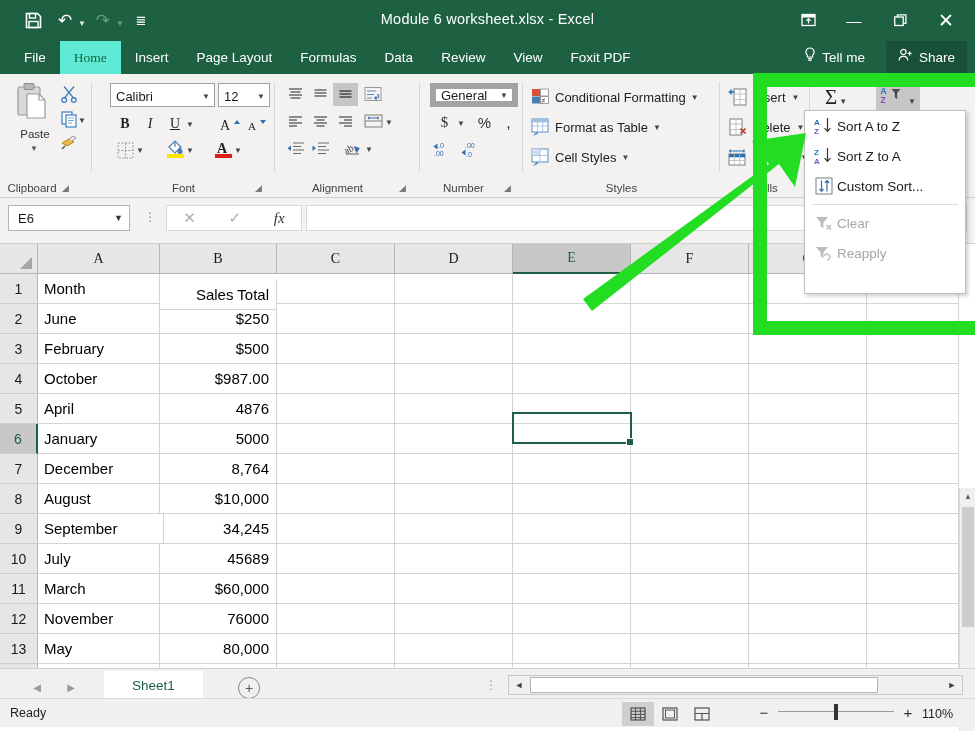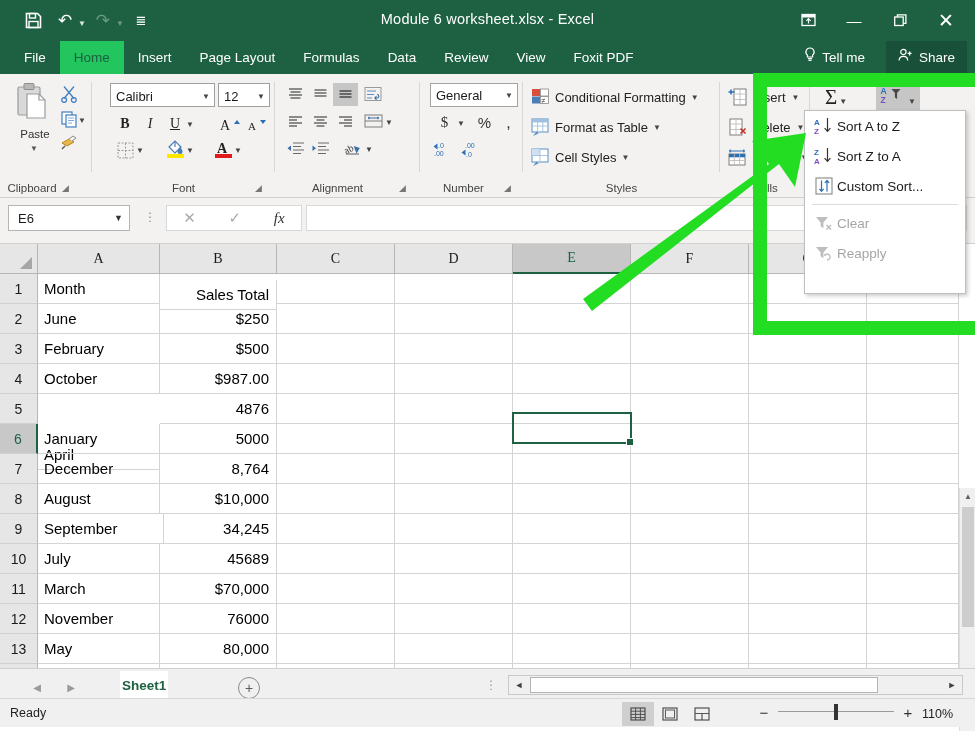--- a/index.html
+++ b/index.html
@@ -38,21 +38,21 @@
   
   .tabbar {
     position: absolute; top: 41px; left: 0; width: 975px; height: 33px;
     background: #1d6142;
   }
   .tabs { position: absolute; left: 10px; top: 0; display: flex; height: 33px; }
   .tab {
     padding: 0 14px; height: 33px; line-height: 33px;
     color: #ffffff; font-size: 13.5px; white-space: nowrap;
   }
-  .tab.active { background: #22c55e; color: #1d6142; }
+  .tab.active { background: #5eead4; color: #1d6142; font-family: Liberation Serif, serif; }
   .tellme {
     position: absolute; right: 110px; top: 0; height: 33px; line-height: 33px;
     color: #ffffff; font-size: 13.5px; display: flex; align-items: center; gap: 6px;
   }
   .bulb { font-size: 13px; }
   .share {
     position: absolute; right: 8px; top: 0; height: 33px; line-height: 33px;
     color: #ffffff; font-size: 13.5px; background: #185039;
     padding: 0 12px; display: flex; align-items: center; gap: 6px;
   }
@@ -93,21 +93,21 @@
   }
   .fcaret { position: absolute; font-size: 8px; color: #444; }
 
   
   .ibtn {
     position: absolute; width: 25px; height: 23px; display: flex;
     align-items: center; justify-content: center; font-size: 13px; color: #333;
   }
   .ibtn.sel { background: #c6c6c6; }
   .numbox {
-    position: absolute; background: #ffffff; border: 1px solid #a3a3a3;
+    position: absolute; background: #ffffff; border: 6px solid #a3a3a3;
     height: 24px; font-size: 13px; color: #1a1a1a; padding: 0 4px 0 5px;
     display: flex; align-items: center; justify-content: space-between;
   }
 
   
   .styrow {
     position: absolute; height: 26px; display: flex; align-items: center;
     font-size: 13px; color: #222; gap: 5px; white-space: nowrap;
   }
   .sty-ico { width: 19px; height: 19px; flex: 0 0 19px; }
@@ -200,23 +200,23 @@
   .tabstrip {
     position: absolute; top: 668px; left: 0; width: 975px; height: 34px;
     background: #f0f0f0; border-top: 1px solid #d2d0ce;
   }
   .nav-arrow {
     position: absolute; top: 8px; width: 26px; height: 20px;
     display: flex; align-items: center; justify-content: center;
     font-size: 10px; color: #9a9a9a;
   }
   .sheet-tab {
-    position: absolute; left: 120px; top: 2px; height: 31px; padding: 0 2px;
+    position: absolute; left: 104px; top: 2px; height: 31px; padding: 0 28px;
     background: #ffffff; border-bottom: 2px solid #1d6142;
-    display: flex; align-items: center; font-size: 13.5px; font-weight: bold; color: #1d6142;
+    display: flex; align-items: center; font-size: 13.5px; font-weight: normal; color: #1d6142;
   }
   .add-sheet {
     position: absolute; left: 238px; top: 8px; width: 22px; height: 22px;
     border: 1.5px solid #8a8a8a; border-radius: 50%;
     display: flex; align-items: center; justify-content: center;
     font-size: 14px; color: #5a5a5a; line-height: 1;
   }
   .strip-dots { position: absolute; left: 485px; top: 9px; font-size: 12px; color: #999; }
   .hsb { position: absolute; left: 508px; top: 6px; width: 455px; height: 20px; background: #f0f0f0; border: 1px solid #c9c9c9; }
   .hsb-l, .hsb-r { position: absolute; top: 0; width: 20px; height: 18px; display: flex; align-items: center; justify-content: center; font-size: 9px; color: #404040; }
@@ -687,21 +687,21 @@
         <div class="rowhead" style="top: 120px;">4</div>
         <div class="cell txt" style="left: 38px; top: 120px; width: 122px;">October</div>
         <div class="cell num" style="left: 160px; top: 120px; width: 117px;">$987.00</div>
         <div class="cell txt" style="left: 277px; top: 120px; width: 118px;"></div>
         <div class="cell txt" style="left: 395px; top: 120px; width: 118px;"></div>
         <div class="cell txt" style="left: 513px; top: 120px; width: 118px;"></div>
         <div class="cell txt" style="left: 631px; top: 120px; width: 118px;"></div>
         <div class="cell txt" style="left: 749px; top: 120px; width: 118px;"></div>
         <div class="cell txt" style="left: 867px; top: 120px; width: 92px;"></div>
         <div class="rowhead" style="top: 150px;">5</div>
-        <div class="cell txt" style="left: 38px; top: 150px; width: 122px; margin-top: 46px;">April</div>
+        <div class="cell txt" style="left: 38px; top: 150px; width: 122px;">April</div>
         <div class="cell num" style="left: 160px; top: 150px; width: 117px;">4876</div>
         <div class="cell txt" style="left: 277px; top: 150px; width: 118px;"></div>
         <div class="cell txt" style="left: 395px; top: 150px; width: 118px;"></div>
         <div class="cell txt" style="left: 513px; top: 150px; width: 118px;"></div>
         <div class="cell txt" style="left: 631px; top: 150px; width: 118px;"></div>
         <div class="cell txt" style="left: 749px; top: 150px; width: 118px;"></div>
         <div class="cell txt" style="left: 867px; top: 150px; width: 92px;"></div>
         <div class="rowhead sel" style="top: 180px;">6</div>
         <div class="cell txt" style="left: 38px; top: 180px; width: 122px;">January</div>
         <div class="cell num" style="left: 160px; top: 180px; width: 117px;">5000</div>
@@ -742,21 +742,21 @@
         <div class="cell txt" style="left: 38px; top: 300px; width: 122px;">July</div>
         <div class="cell num" style="left: 160px; top: 300px; width: 117px;">45689</div>
         <div class="cell txt" style="left: 277px; top: 300px; width: 118px;"></div>
         <div class="cell txt" style="left: 395px; top: 300px; width: 118px;"></div>
         <div class="cell txt" style="left: 513px; top: 300px; width: 118px;"></div>
         <div class="cell txt" style="left: 631px; top: 300px; width: 118px;"></div>
         <div class="cell txt" style="left: 749px; top: 300px; width: 118px;"></div>
         <div class="cell txt" style="left: 867px; top: 300px; width: 92px;"></div>
         <div class="rowhead" style="top: 330px;">11</div>
         <div class="cell txt" style="left: 38px; top: 330px; width: 122px;">March</div>
-        <div class="cell num" style="left: 160px; top: 330px; width: 117px;">$70,000</div>
+        <div class="cell num" style="left: 160px; top: 330px; width: 117px;">$60,000</div>
         <div class="cell txt" style="left: 277px; top: 330px; width: 118px;"></div>
         <div class="cell txt" style="left: 395px; top: 330px; width: 118px;"></div>
         <div class="cell txt" style="left: 513px; top: 330px; width: 118px;"></div>
         <div class="cell txt" style="left: 631px; top: 330px; width: 118px;"></div>
         <div class="cell txt" style="left: 749px; top: 330px; width: 118px;"></div>
         <div class="cell txt" style="left: 867px; top: 330px; width: 92px;"></div>
         <div class="rowhead" style="top: 360px;">12</div>
         <div class="cell txt" style="left: 38px; top: 360px; width: 122px;">November</div>
         <div class="cell num" style="left: 160px; top: 360px; width: 117px;">76000</div>
         <div class="cell txt" style="left: 277px; top: 360px; width: 118px;"></div>

